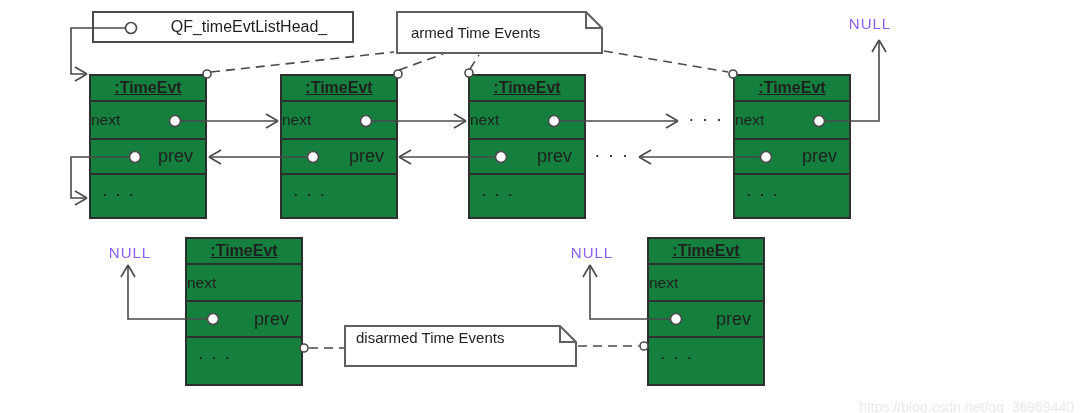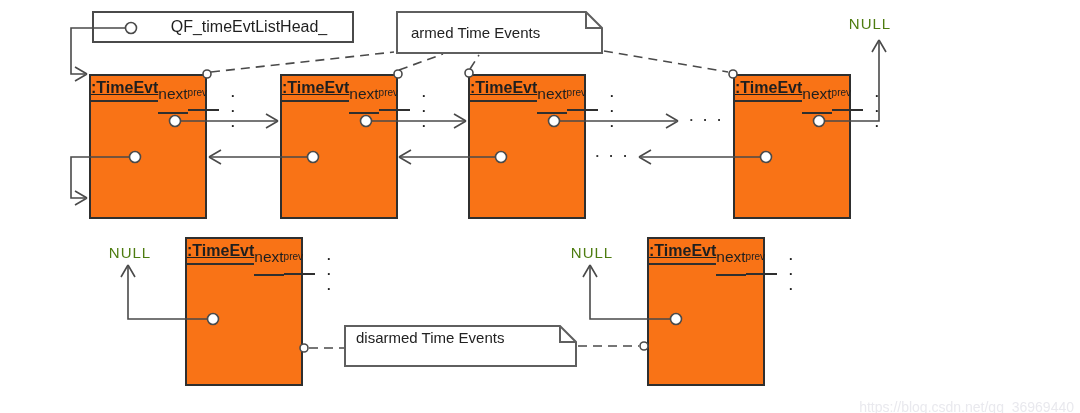--- a/index.html
+++ b/index.html
@@ -2,42 +2,42 @@
 <html><head>
 <meta charset="utf-8">
 <style>
   html,body{margin:0;padding:0;background:#ffffff;}
   #stage{
     position:relative;width:1080px;height:413px;background:#ffffff;overflow:hidden;
     font-family:"Liberation Sans", sans-serif;color:#1f1f1f;margin-top:8px;
   }
   
   .box{
-    position:absolute;box-sizing:border-box;background:#f97316;
-    border:2px solid #2f2f2f;display:flex;flex-direction:row;z-index:1;
+    position:absolute;box-sizing:border-box;background:#15803d;
+    border:2px solid #2f2f2f;display:flex;flex-direction:column;z-index:1;
   }
   .row{display:flex;align-items:center;box-sizing:border-box;}
   .r-head{justify-content:center;font-weight:bold;font-size:16px;text-decoration:underline;border-bottom:2px solid #2f2f2f;}
   .r-next{font-size:15.5px;border-bottom:2px solid #2f2f2f;}
-  .r-prev{justify-content:flex-end;padding-right:12px;font-size:10px;border-bottom:2px solid #2f2f2f;}
+  .r-prev{justify-content:flex-end;padding-right:12px;font-size:18px;border-bottom:2px solid #2f2f2f;}
   .r-dots{align-items:flex-start;padding-left:12px;padding-top:9px;font-size:13px;font-weight:bold;letter-spacing:3px;}
   .top .r-head{height:26px;} .top .r-next{height:38px;} .top .r-prev{height:35px;} .top .r-dots{flex:1;}
   .bot .r-head{height:26px;} .bot .r-next{height:37px;} .bot .r-prev{height:36px;} .bot .r-dots{flex:1;}
   
   .headbox{
     position:absolute;left:92px;top:3px;width:262px;height:32px;box-sizing:border-box;
     background:#fff;border:2px solid #4a4a4a;display:flex;align-items:center;justify-content:center;
     padding-left:52px;font-size:16px;z-index:1;
   }
   
   svg.overlay{position:absolute;left:0;top:0;z-index:2;pointer-events:none;}
   
   .flt{position:absolute;z-index:3;}
   .note-label{display:flex;align-items:center;font-size:15px;color:#222;}
-  .null-label{width:56px;text-align:center;font-size:15px;letter-spacing:1px;color:#4d7c0f;}
+  .null-label{width:56px;text-align:center;font-size:15px;letter-spacing:1px;color:#8b5cf6;}
   .mid-dots{width:46px;text-align:center;font-size:13px;font-weight:bold;letter-spacing:3px;color:#333;}
   .watermark{right:6px;bottom:6px;font-size:14px;color:#e9e9ee;z-index:4;}
 </style>
 </head>
 <body>
 
 <div id="stage">
 
   <div class="headbox">
     <span>QF_timeEvtListHead_</span>

